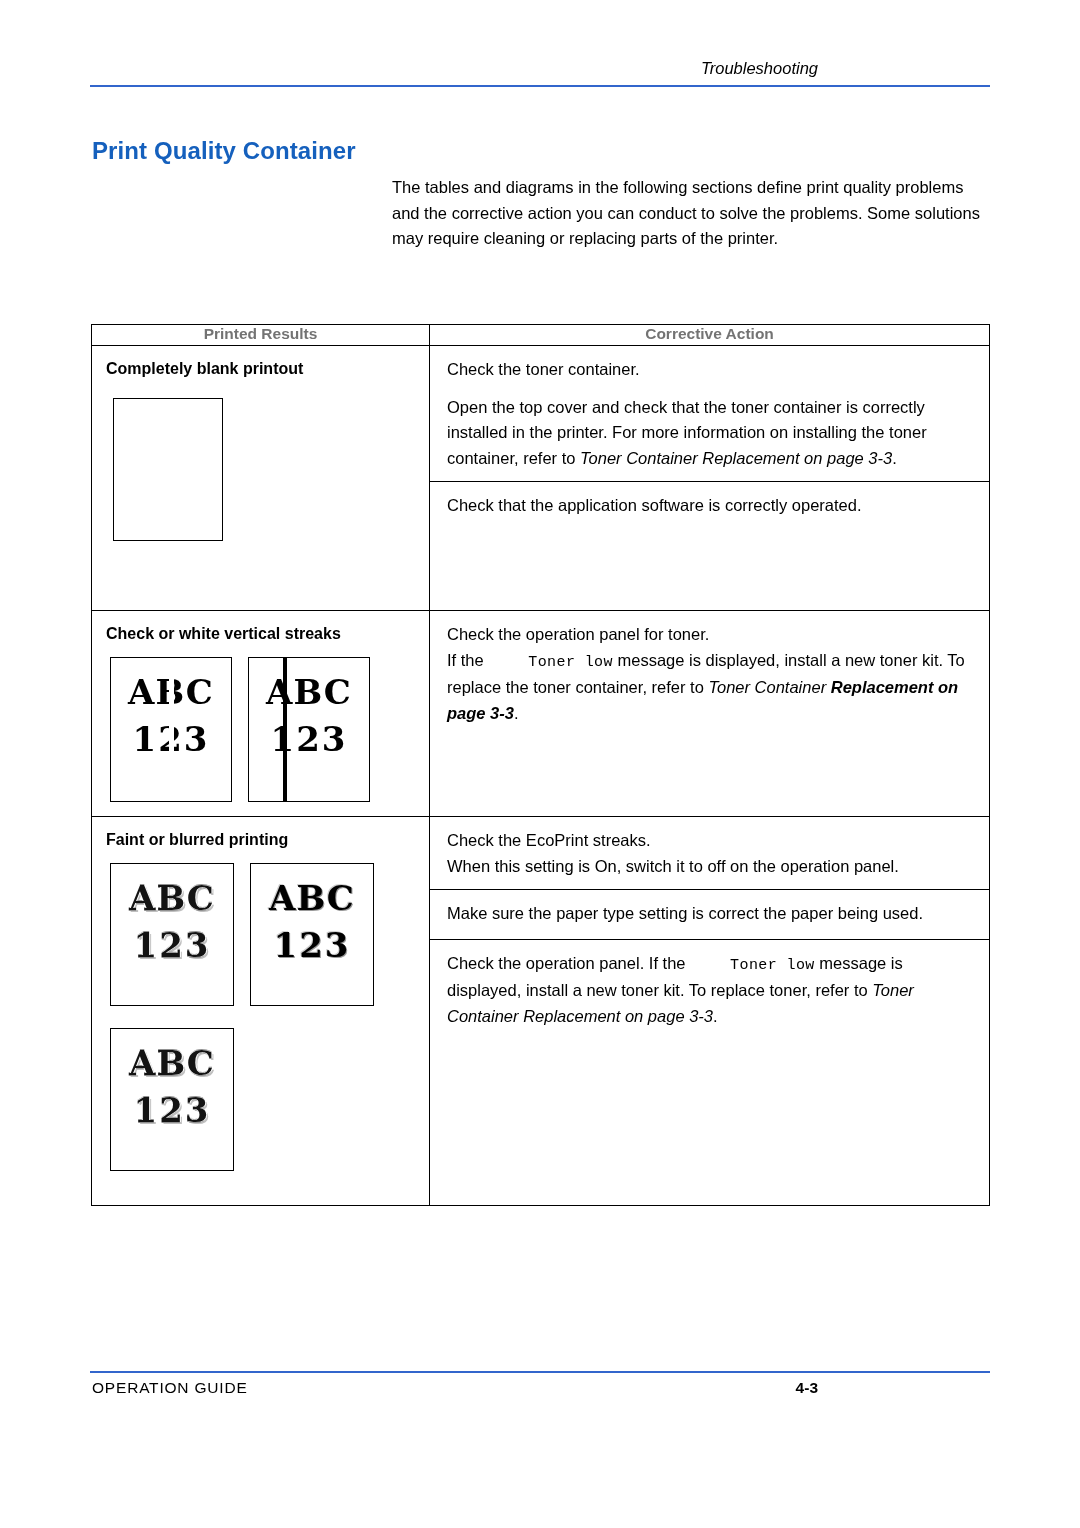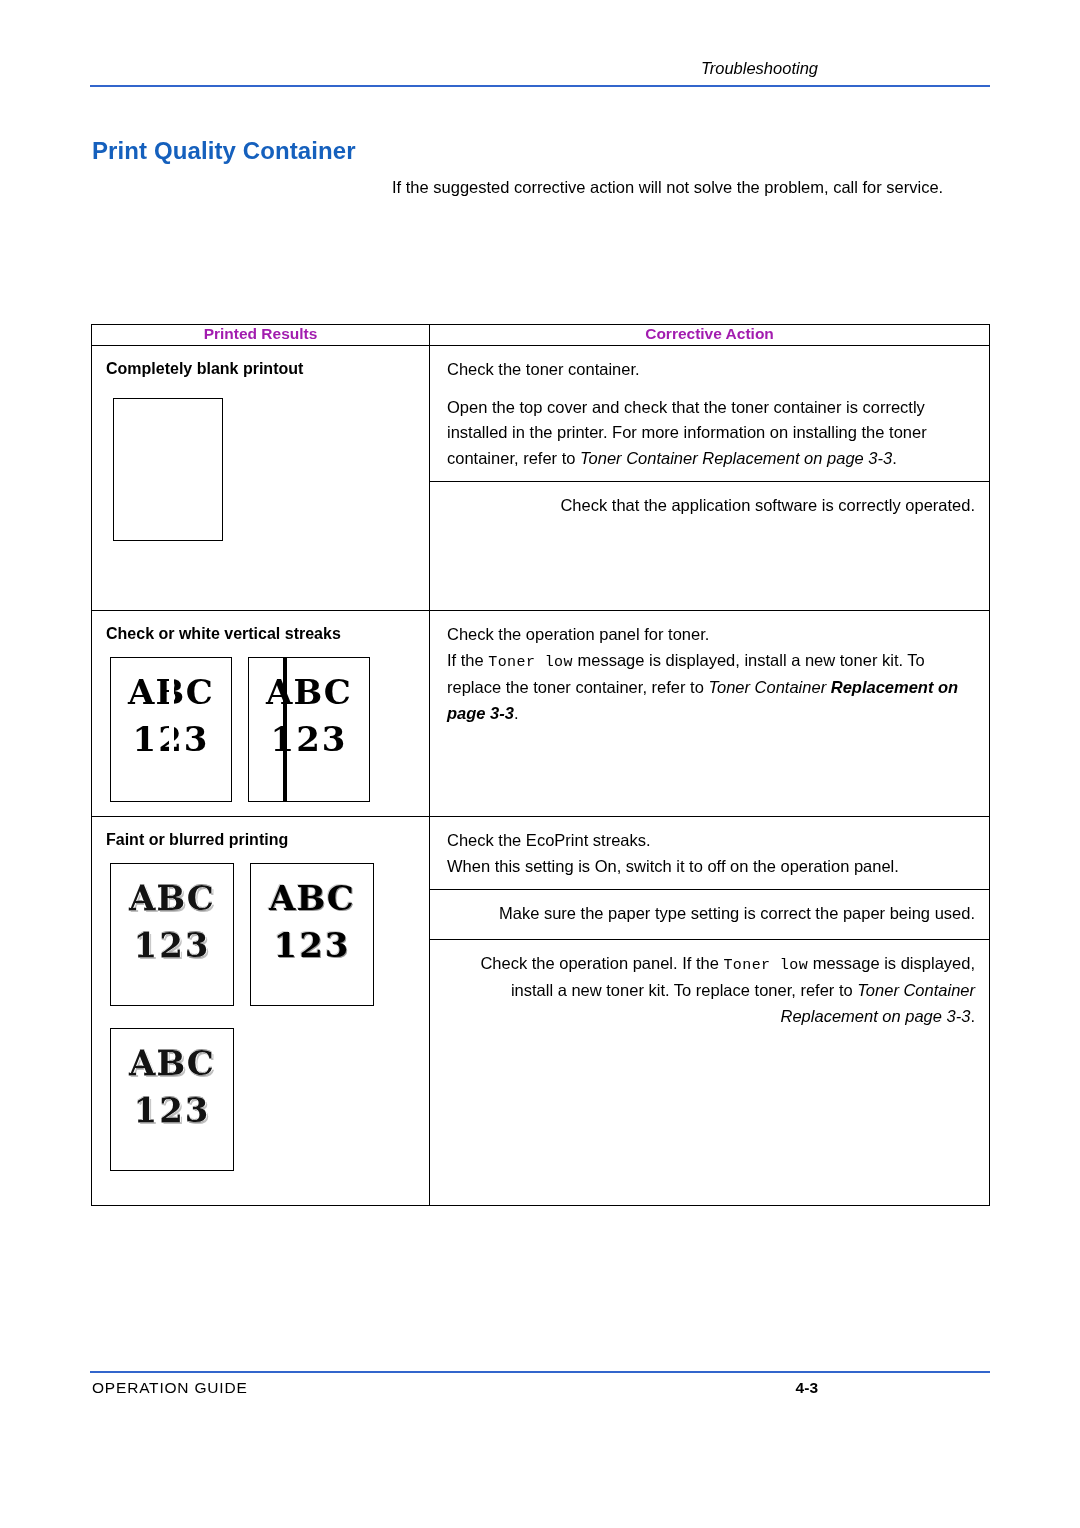--- a/index.html
+++ b/index.html
@@ -78,46 +78,46 @@
     vertical-align: top;
     padding: 0;
   }
   .qtable .col-left { width: 338px; }
   .qtable .col-right { width: 560px; }
 
   .th-cell {
     text-align: center;
     font-size: 15.5px;
     font-weight: bold;
-    color: #a21caf;
+    color: #737373;
     padding: 12px 0 13px 0;
     height: 20px;
   }
 
   .row-label {
     font-size: 16px;
     font-weight: bold;
     padding: 14px 0 0 14px;
   }
 
   .action-block {
     font-size: 16.5px;
     line-height: 25.5px;
     padding: 11px 14px 12px 17px;
   }
   .action-block.sub {
     border-top: 1.5px solid #000;
-    text-align: right;
   }
   .italic { font-style: italic; }
   .bolditalic { font-style: italic; font-weight: bold; }
   .mono {
     font-family: "Liberation Mono", monospace;
     font-size: 15px;
     letter-spacing: 0.4px;
+    margin-left: 40px;
   }
 
   
   .right-inner { }
 
   
   .samples { position: relative; padding: 6px 0 14px 0; }
 
   .sheet {
     border: 1.5px solid #000;
@@ -229,21 +229,21 @@
 <body>
 
 <div class="page">
 
   <div class="header-text">Troubleshooting</div>
   <div class="header-rule"></div>
 
   <h1 class="page-title">Print Quality Container</h1>
 
   <div class="intro">
-    <p>If the suggested corrective action will not solve the problem, call for service.</p>
+    <p>The tables and diagrams in the following sections define print quality problems and the corrective action you can conduct to solve the problems. Some solutions may require cleaning or replacing parts of the printer.</p>
   </div>
 
   <table class="qtable">
     <colgroup>
       <col class="col-left">
       <col class="col-right">
     </colgroup>
     <thead>
       <tr>
         <th class="th-cell">Printed Results</th>

